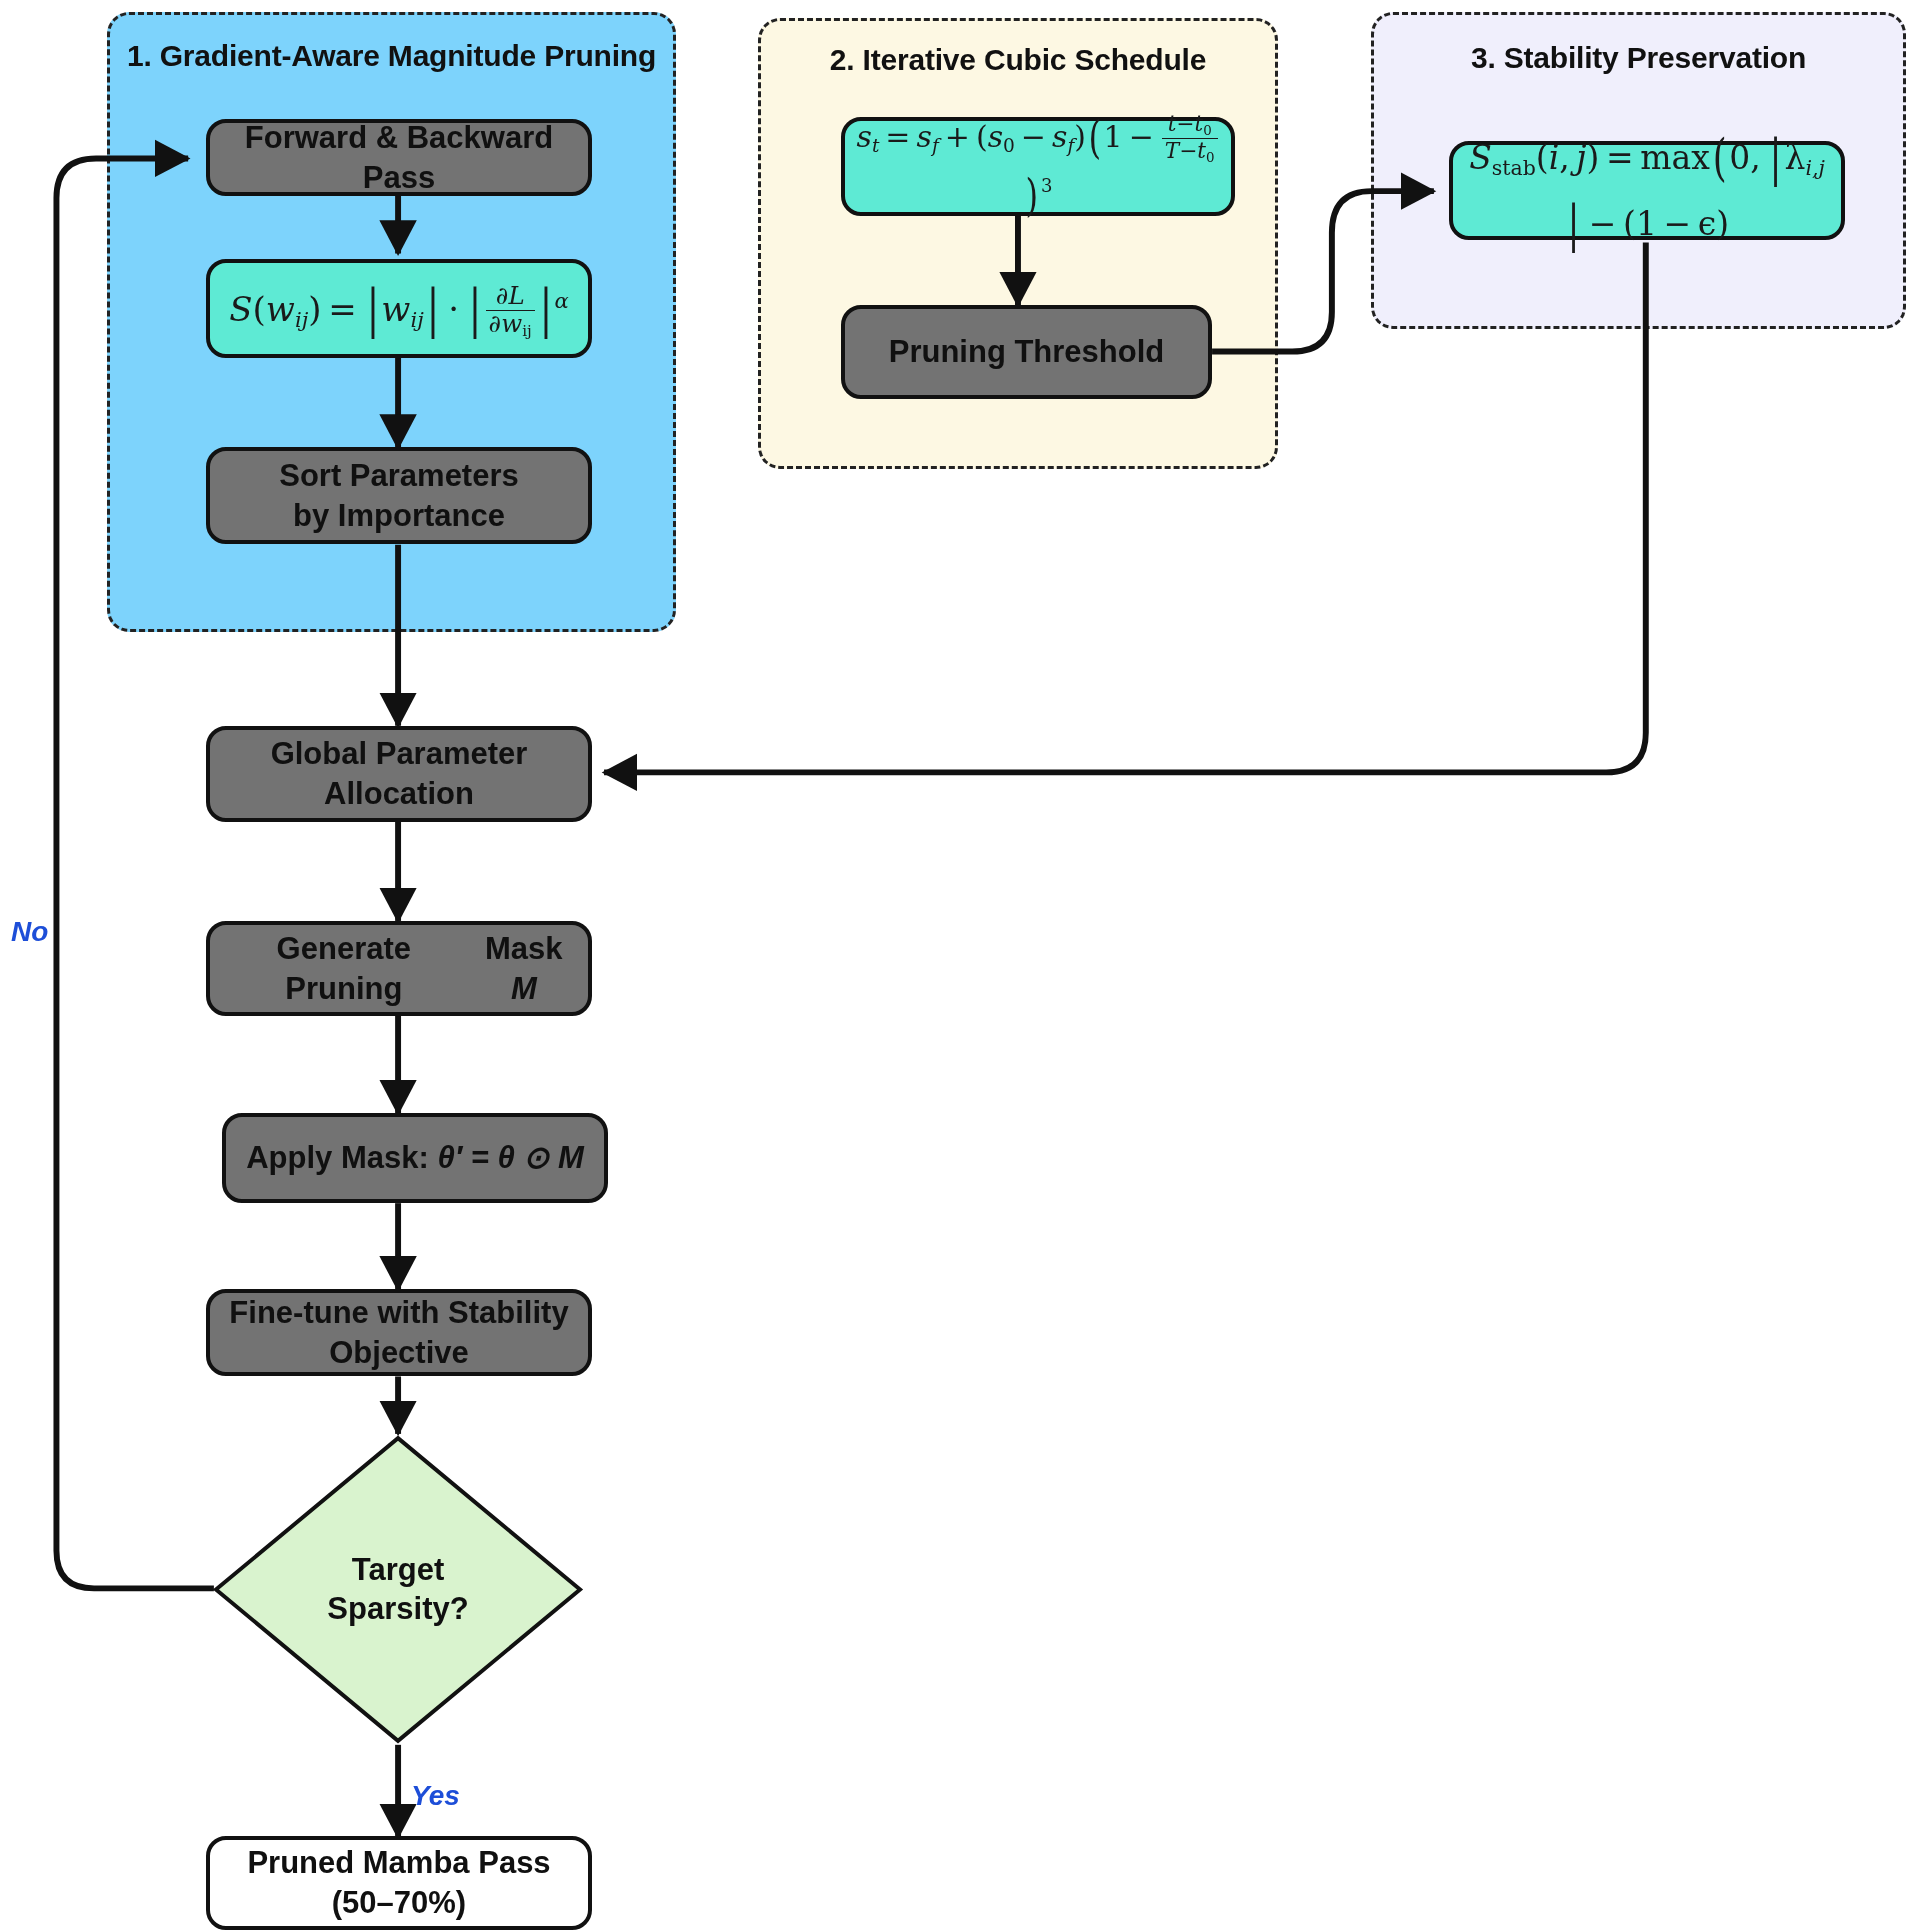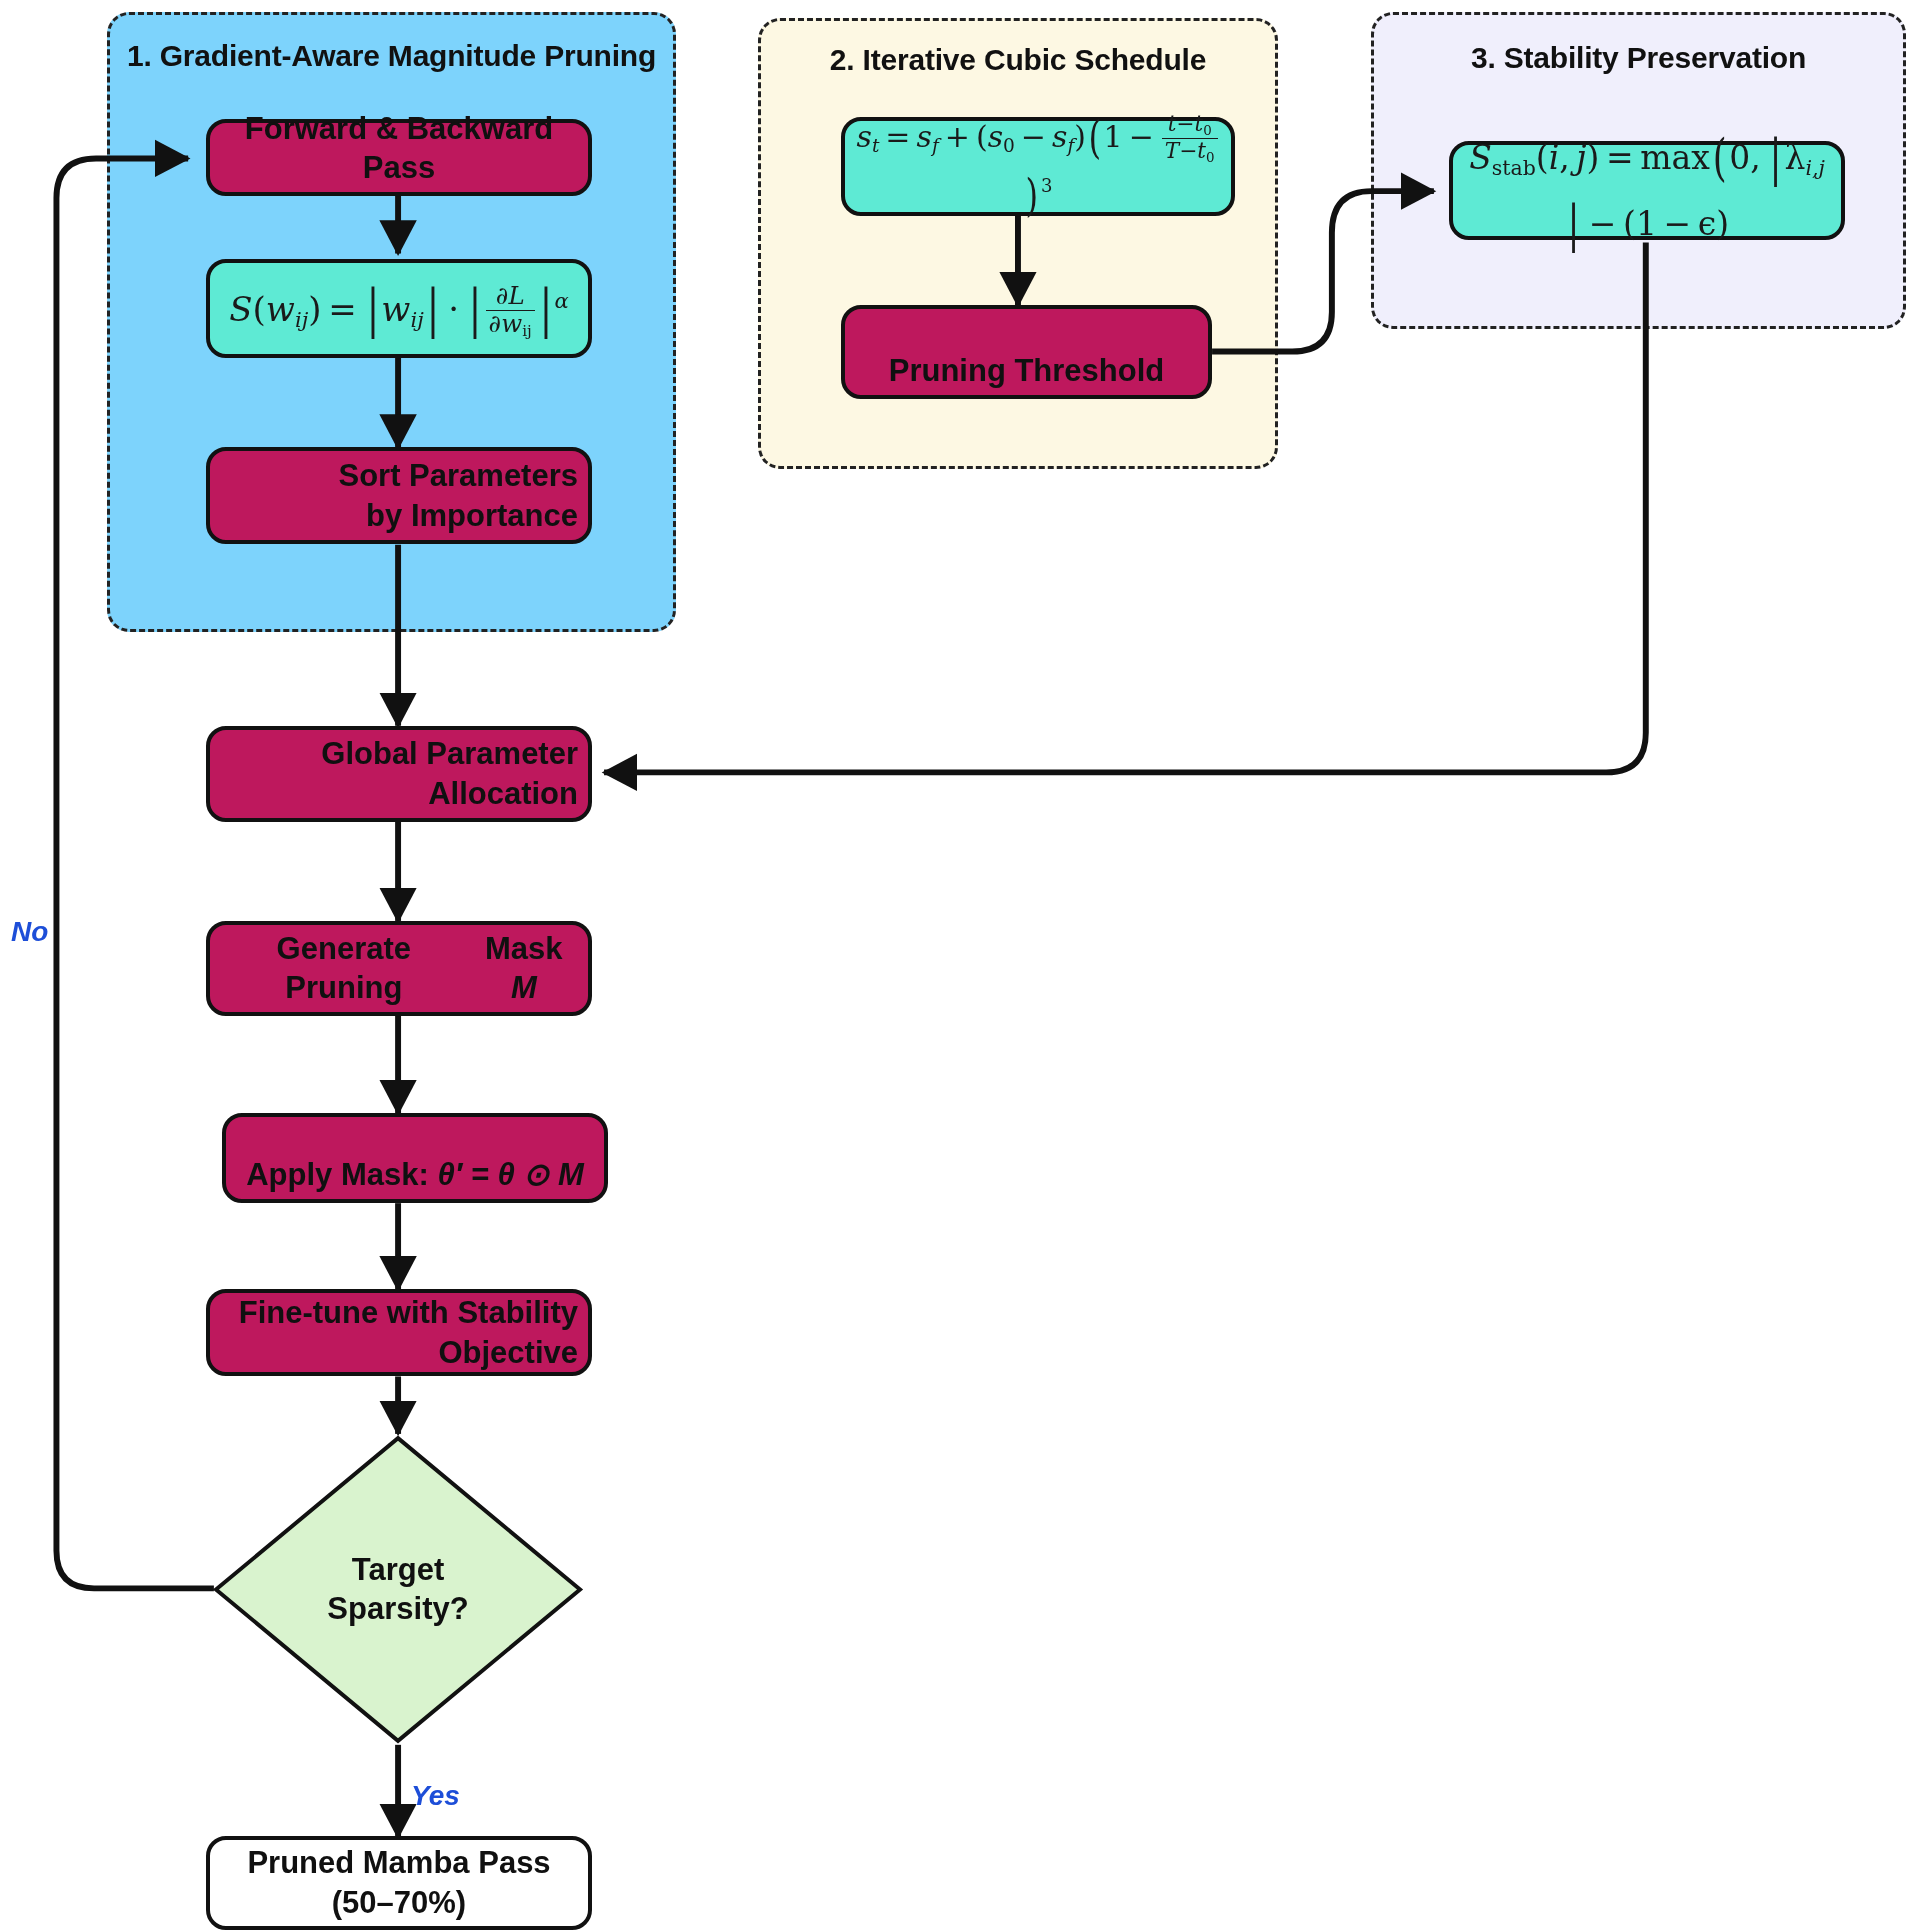--- a/index.html
+++ b/index.html
@@ -43,21 +43,21 @@
     display: flex;
     align-items: center;
     justify-content: center;
     text-align: center;
     font-weight: bold;
     font-size: 31px;
     line-height: 1.28;
     color: #101010;
     padding: 4px 10px;
   }
-  .node.proc   { background: #be185d; align-items: flex-end; }
+  .node.proc   { background: #737373; }
   .node.plain  { background: #ffffff; }
   .node.form   { background: #5eead4; }
   .node.form .formula {
     font-family: "DejaVu Serif", serif;
     font-weight: normal;
     color: #1a1a1a;
   }
   
   .it { font-style: italic; }
   .sub {

